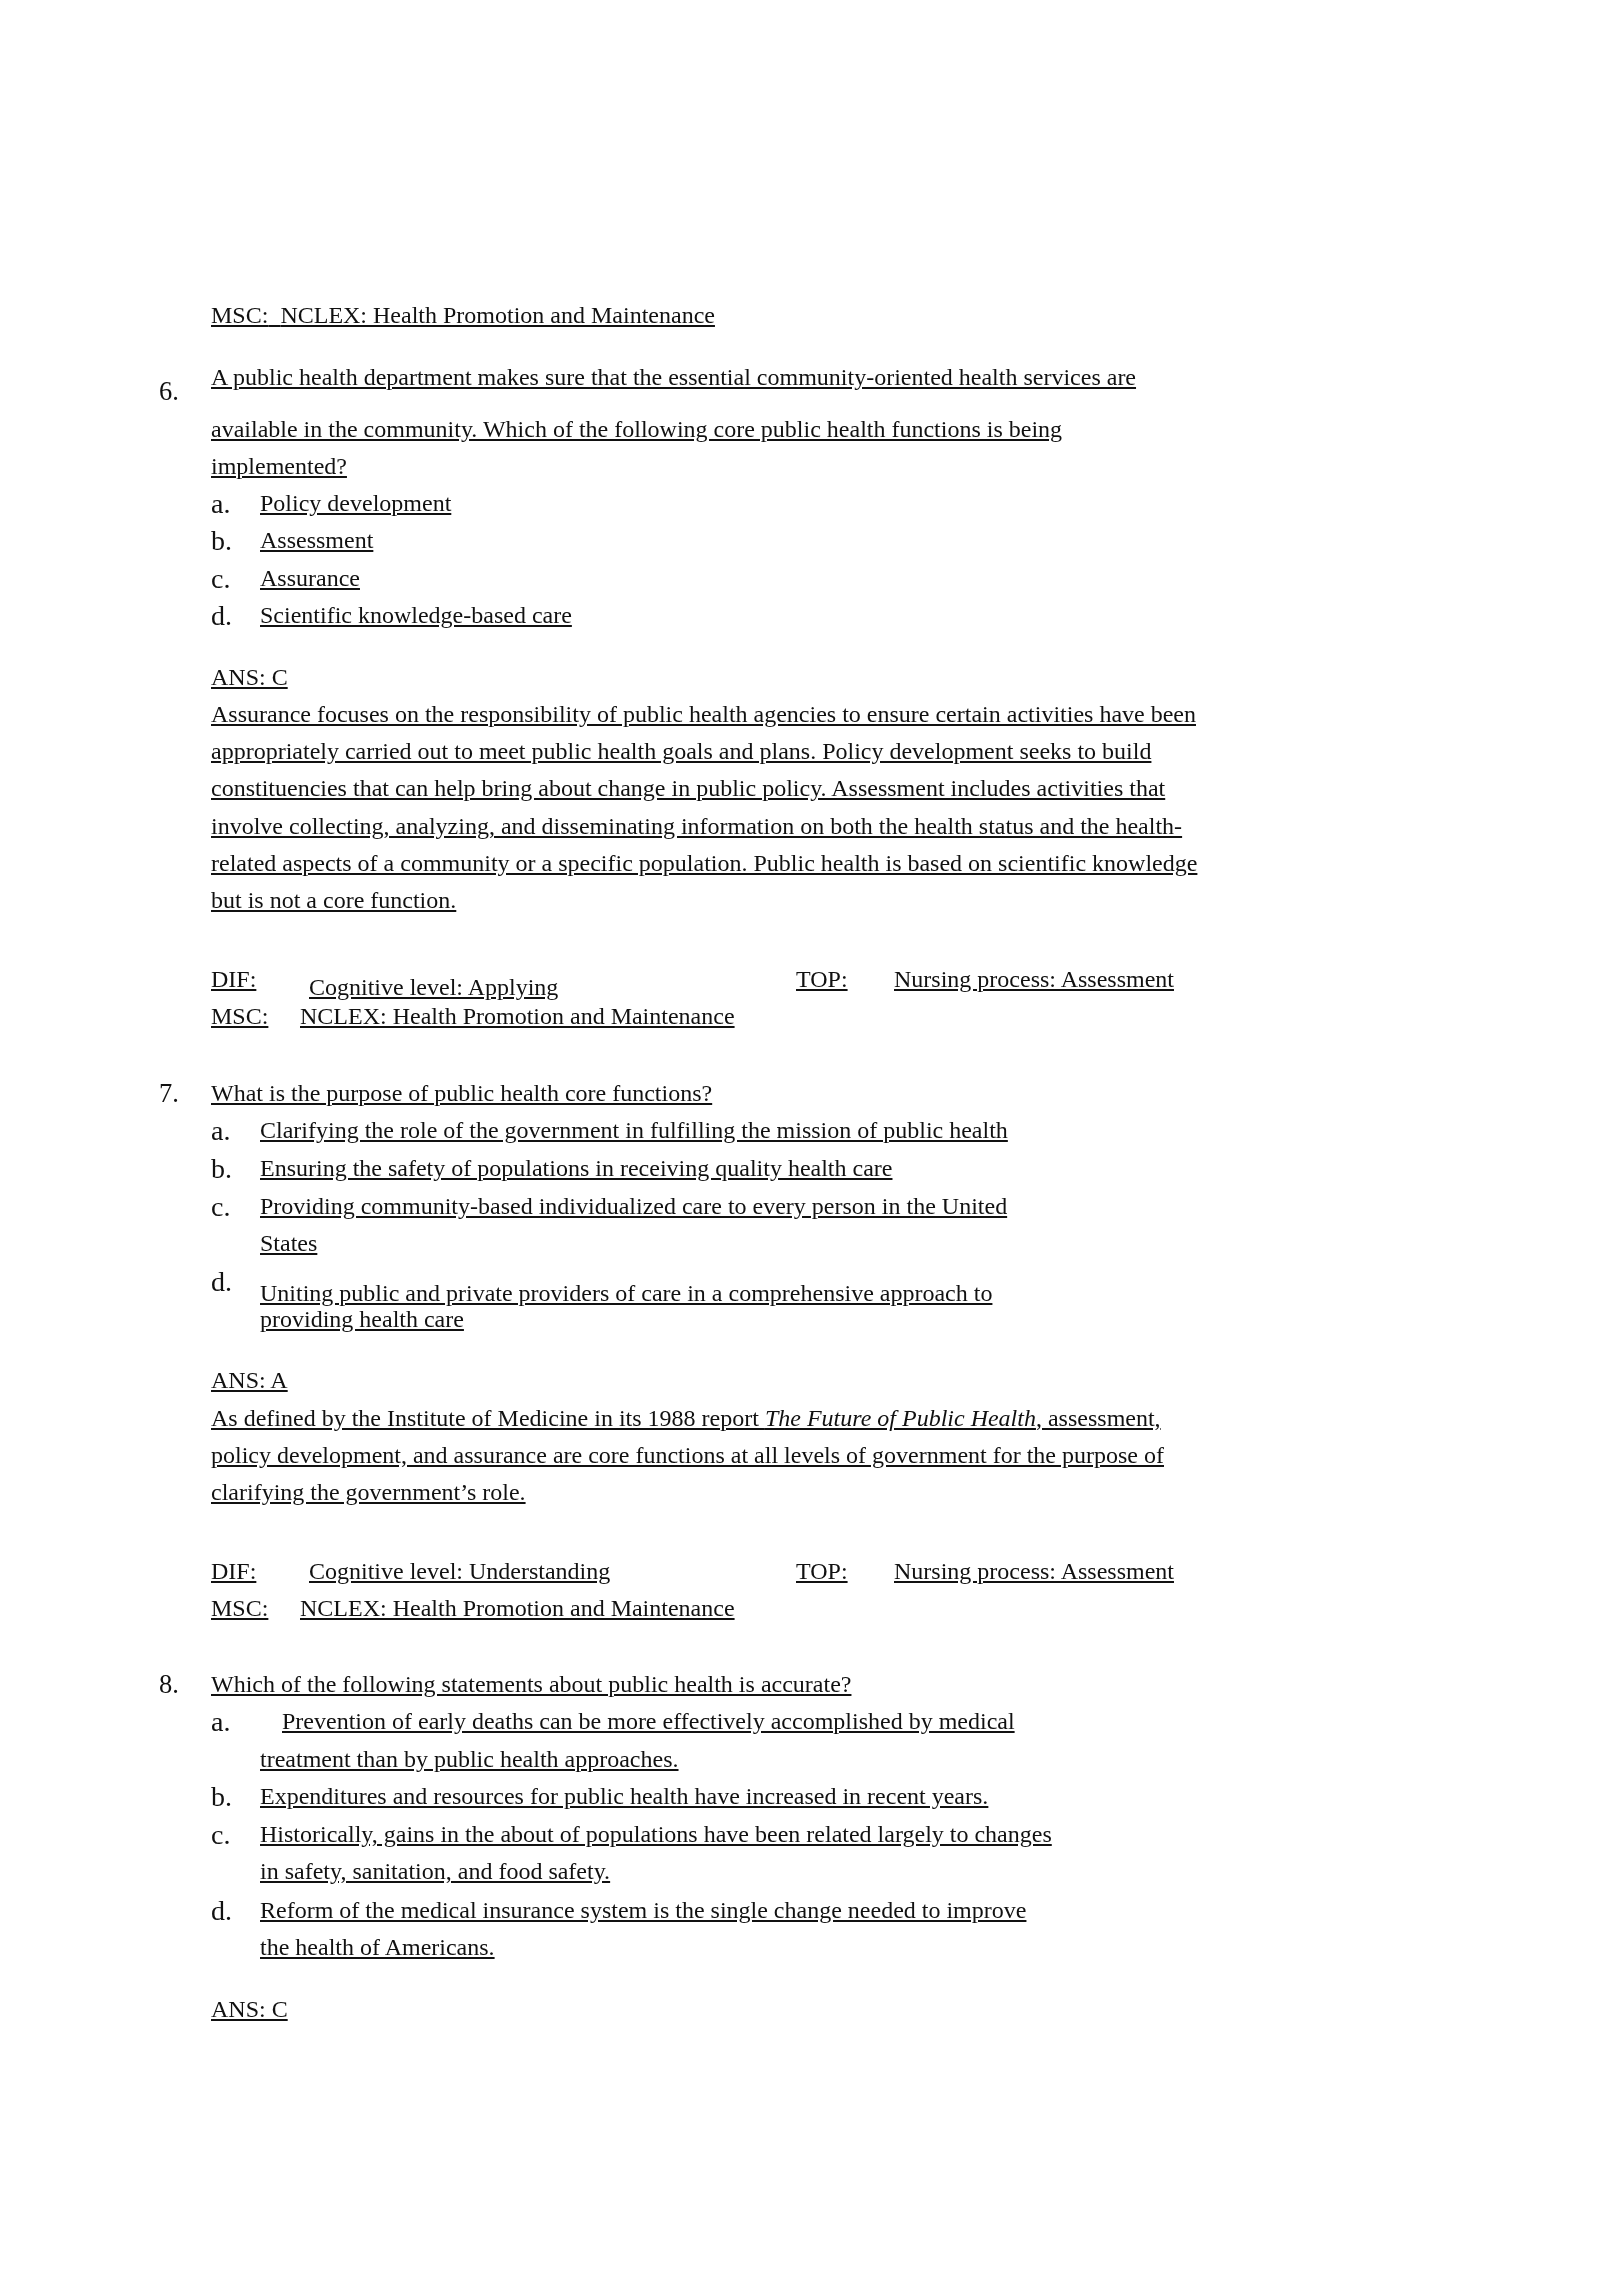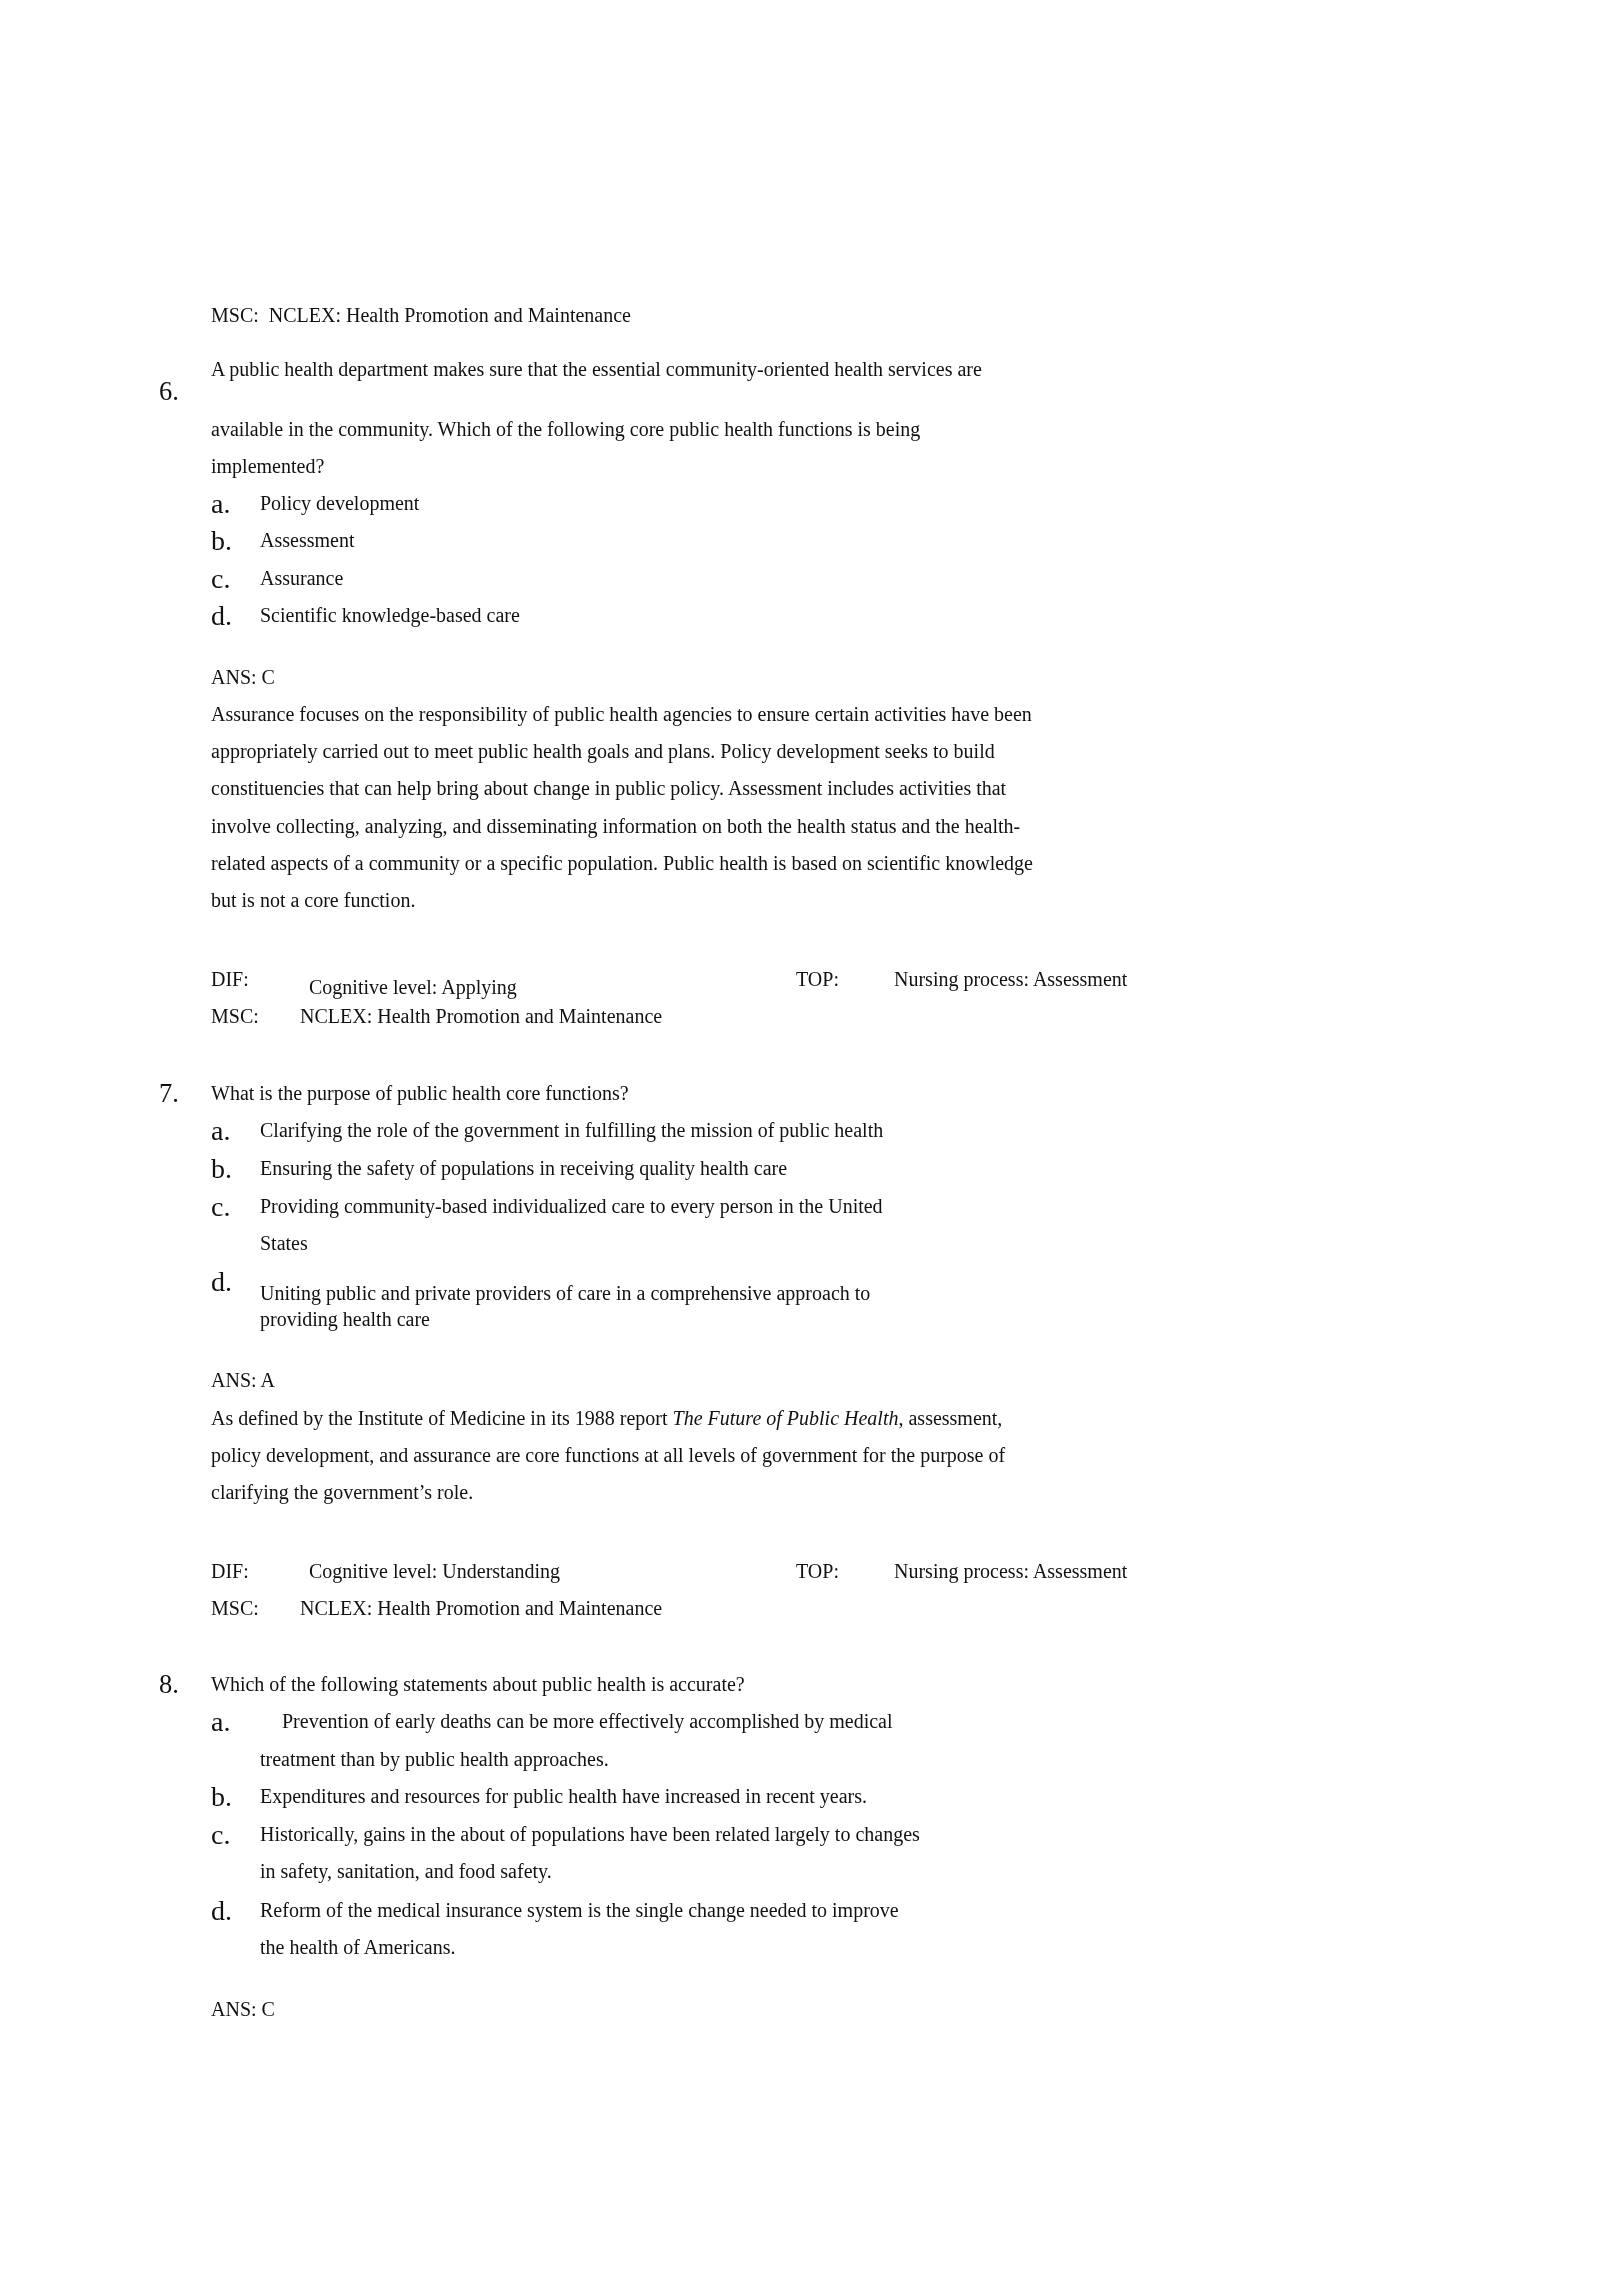--- a/index.html
+++ b/index.html
@@ -1,36 +1,36 @@
 <!DOCTYPE html>
 <html><head>
 <meta charset="utf-8">
 <style>
   html, body { margin:0; padding:0; background:#ffffff; }
   body { width:1621px; height:2294px; position:relative; overflow:hidden;
          font-family:"Liberation Serif", "DejaVu Serif", serif; color:#111; }
   .page { position:absolute; left:0; top:0; width:1621px; height:2294px; }
-  .line { position:absolute; font-size:20px; line-height:37px; white-space:nowrap; }
+  .line { position:absolute; font-size:24px; line-height:37px; white-space:nowrap;text-decoration:underline; }
   .num { position:absolute; font-size:26.5px; line-height:37px; }
   .lbl { position:absolute; font-size:28px; line-height:37px; }
   i { font-style:italic; }
 </style>
 </head>
 <body>
 
 <div class="page">
 
   <div class="line" style="left:211px; top:297px;">
     <span>MSC:</span>&nbsp;
     <span>NCLEX: Health Promotion and Maintenance</span>
   </div>
 
   <div>
     <div class="num" style="left:159px; top:373px;">6.</div>
-    <div class="line" style="left:211px; top:351px;">A public health department makes sure that the essential community-oriented health services are</div>
+    <div class="line" style="left:211px; top:359px;">A public health department makes sure that the essential community-oriented health services are</div>
     <div class="line" style="left:211px; top:411px;">available in the community. Which of the following core public health functions is being</div>
     <div class="line" style="left:211px; top:448px;">implemented?</div>
 
     <div class="lbl" style="left:211px; top:485px;">a.</div>
     <div class="line" style="left:260px; top:485px;text-align:center;">Policy development</div>
     <div class="lbl" style="left:211px; top:522px;">b.</div>
     <div class="line" style="left:260px; top:522px;">Assessment</div>
     <div class="lbl" style="left:211px; top:560px;">c.</div>
     <div class="line" style="left:260px; top:560px;">Assurance</div>
     <div class="lbl" style="left:211px; top:597px;">d.</div>

